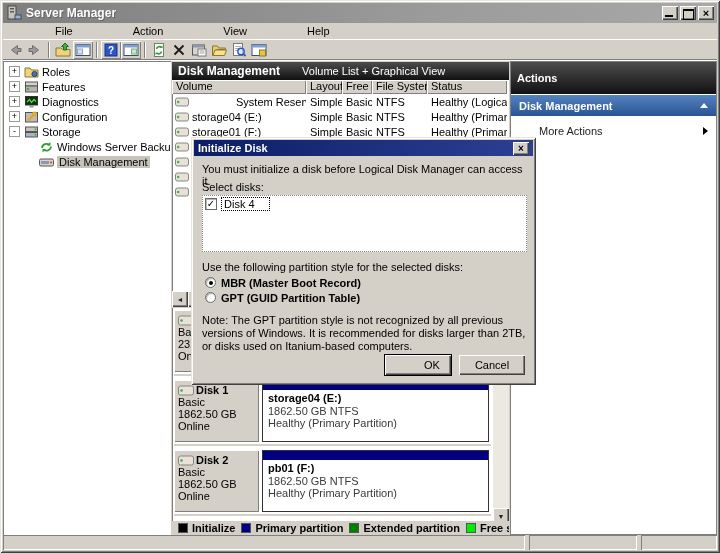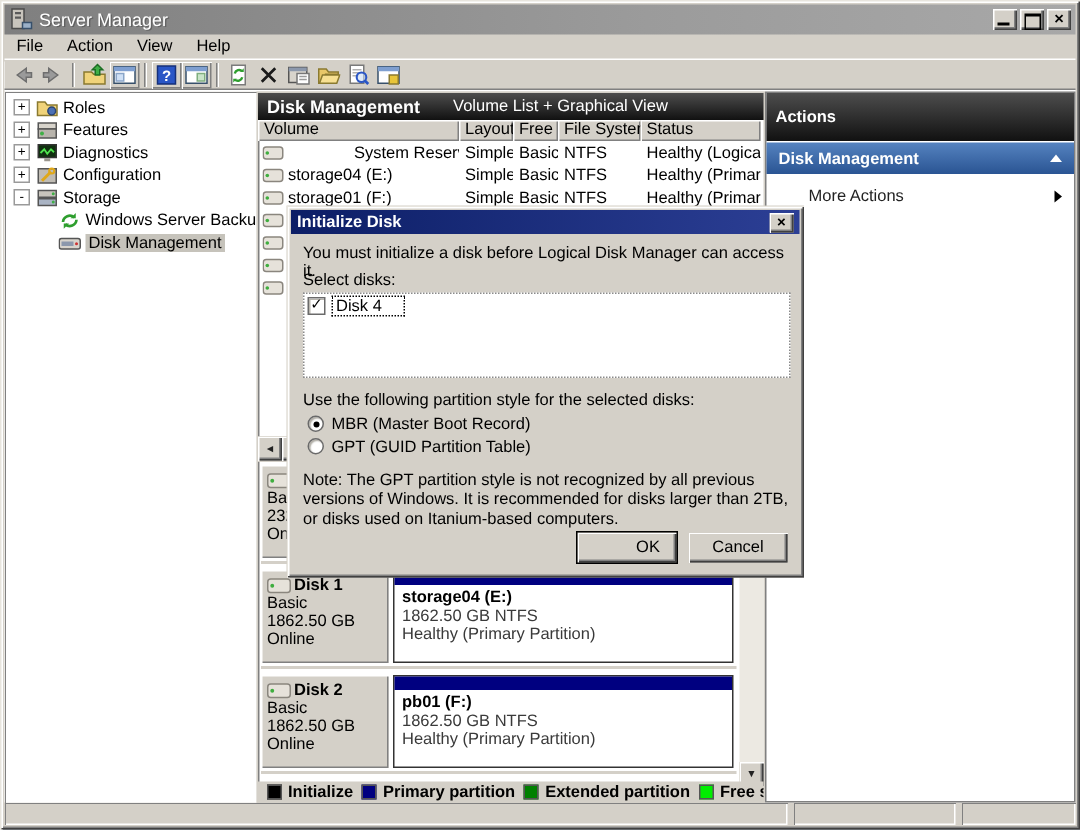--- a/index.html
+++ b/index.html
@@ -5,33 +5,33 @@
   * { margin:0; padding:0; box-sizing:border-box; }
   html,body { width:720px; height:553px; background:#3a6ea5; overflow:hidden;
               font-family:"Liberation Sans","DejaVu Sans",sans-serif; font-size:11px; color:#000; }
   .window { position:absolute; left:0; top:0; width:720px; height:553px; background:#d4d0c8;
             box-shadow: inset 1px 1px 0 #e8e5de, inset -1px -1px 0 #404040, inset 2px 2px 0 #fff, inset -2px -2px 0 #808080; }
 
   
   .titlebar { position:absolute; left:3px; top:3px; right:3px; height:20px;
               background:linear-gradient(to right,#7f7f7f,#9b9b9b 60%,#a8a8a8);
               display:flex; align-items:center; padding:0 3px; }
-  .titlebar .ttl { color:#fff; font-weight:normal; font-size:12px; margin-left:4px; flex:1;
+  .titlebar .ttl { color:#fff; font-weight:bold; font-size:12px; margin-left:4px; flex:1;
                    text-shadow:1px 1px 0 rgba(0,0,0,.25); }
   .winbtn { width:16px; height:14px; margin-left:2px; background:#d4d0c8; position:relative;
             box-shadow: inset 1px 1px 0 #fff, inset -1px -1px 0 #404040, inset -2px -2px 0 #808080;
             display:flex; align-items:center; justify-content:center; font-size:9px; font-weight:bold; }
   .glyph-min::after  { content:""; position:absolute; left:3px; bottom:3px; width:8px; height:2px; background:#000; }
   .glyph-max::after  { content:""; position:absolute; left:3px; top:3px; width:9px; height:8px; border:1px solid #000; border-top-width:2px; }
   .glyph-x { font-size:11px; }
 
   
   .menubar { position:absolute; left:3px; top:23px; right:3px; height:17px; display:flex; align-items:center;
              border-bottom:1px solid #fff; }
-  .menubar .mi { padding:2px 8px; }
+  .menubar .mi { padding:2px 8px;margin-left:44px; }
   .toolbar { position:absolute; left:3px; top:40px; right:3px; height:20px; display:flex; align-items:center;
              border-bottom:1px solid #808080; box-shadow:0 1px 0 #fff; padding-left:2px; }
   .tbtn { width:20px; height:18px; display:flex; align-items:center; justify-content:center; }
   .tbtn.framed { box-shadow: inset 1px 1px 0 #fff, inset -1px -1px 0 #808080; }
   .tsep { width:2px; height:16px; margin:0 3px; border-left:1px solid #808080; border-right:1px solid #fff; }
 
   
   .tree { position:absolute; left:3px; top:61px; width:168px; bottom:18px; background:#fff;
           box-shadow: inset 1px 1px 0 #808080, inset -1px -1px 0 #fff; padding-top:3px; overflow:hidden; }
   .trow { display:flex; align-items:center; height:15px; white-space:nowrap; }
@@ -115,21 +115,21 @@
   .dlg-body { position:absolute; left:3px; top:19px; right:3px; bottom:3px; padding:7px 8px; }
   .dlg-msg { height:18px; }
   .dlg-sel { height:13px; }
   .listbox { width:325px; height:57px; background:#fff; border:1px dotted #8a8a8a; margin-top:1px; padding:1px 2px; }
   .lb-item { display:flex; align-items:center; height:14px; }
   .chk { width:12px; height:12px; background:#fff; border:1px solid #6a6a6a; margin-right:4px;
          box-shadow: inset 1px 1px 0 #b9b6ae; display:flex; align-items:center; justify-content:center;
          font-size:10px; line-height:10px; flex:none; }
   .lb-item .focus { border:1px dotted #000; padding:0 14px 0 2px; }
   .dlg-partlabel { margin-top:9px; height:14px; }
-  .radio-row { display:flex; align-items:center; height:15px; margin-left:3px; }
+  .radio-row { display:flex; align-items:center; height:15px; margin-left:3px;font-weight:bold; }
   .radio { width:11px; height:11px; border-radius:50%; background:#fff; border:1px solid #6a6a6a;
            box-shadow: inset 1px 1px 1px #b0ada5; margin-right:5px; position:relative; flex:none; }
   .radio.on::after { content:""; position:absolute; left:3px; top:3px; width:4px; height:4px; border-radius:50%; background:#000; }
   .dlg-note { margin-top:9px; width:324px; line-height:13px; }
   .dlg-buttons { position:absolute; right:8px; bottom:7px; display:flex; }
   .btn { width:66px; height:20px; background:#d4d0c8; margin-left:8px;
          box-shadow: inset 1px 1px 0 #fff, inset -1px -1px 0 #404040, inset -2px -2px 0 #808080;
          display:flex; align-items:center; justify-content:center; }
   .btn.default { outline:1px solid #000;padding-left:28px; }
 </style>

